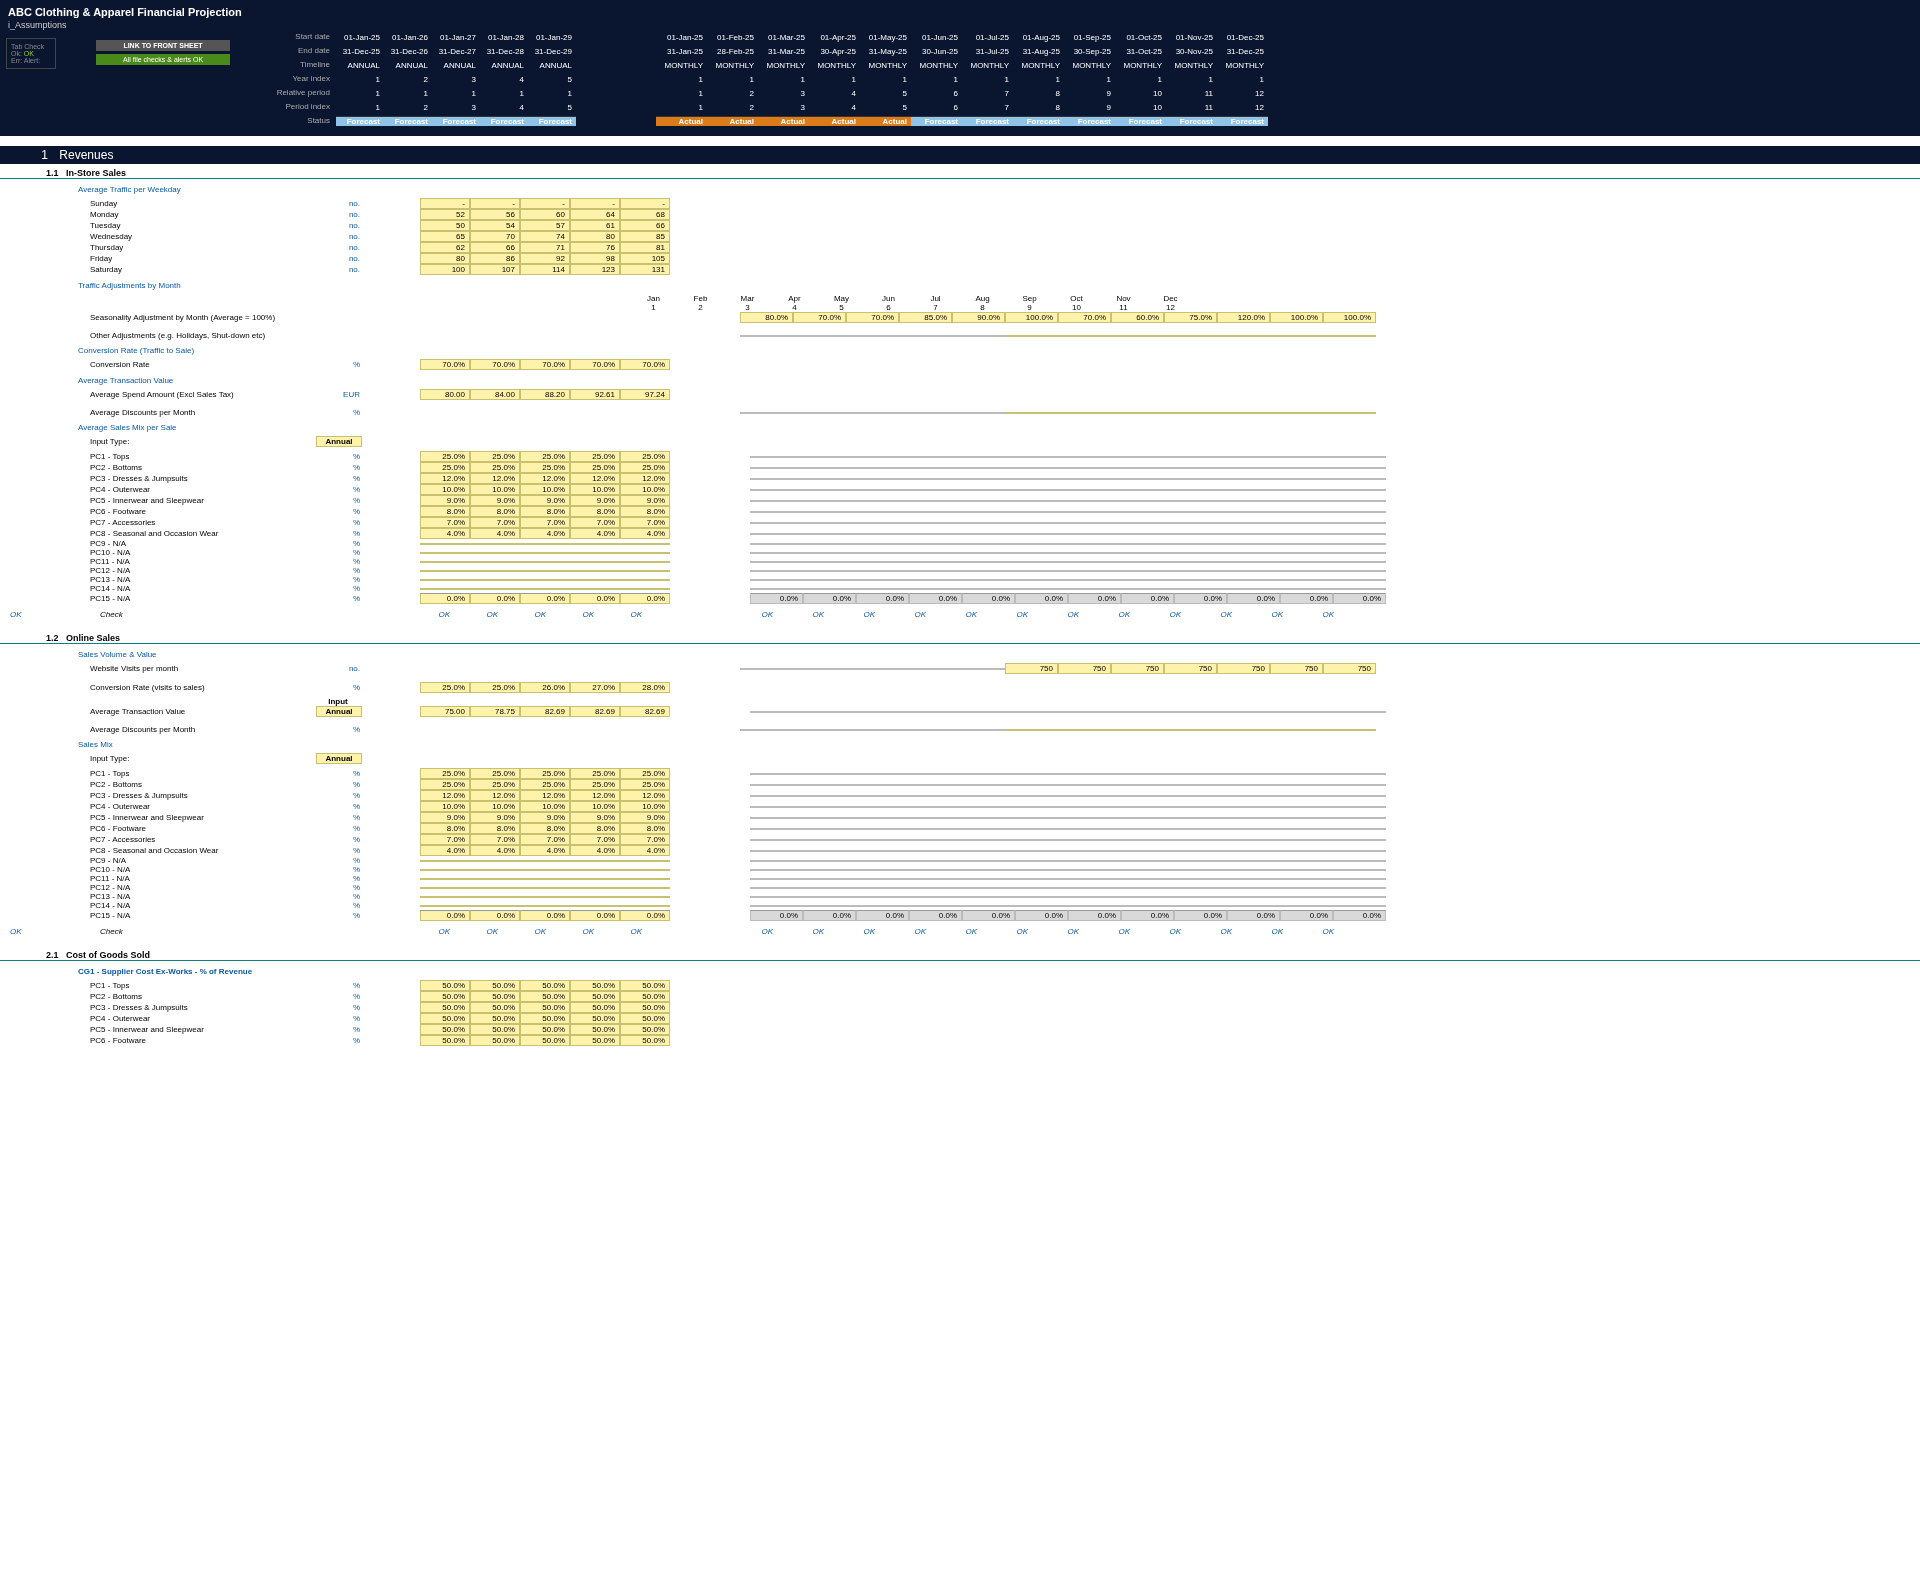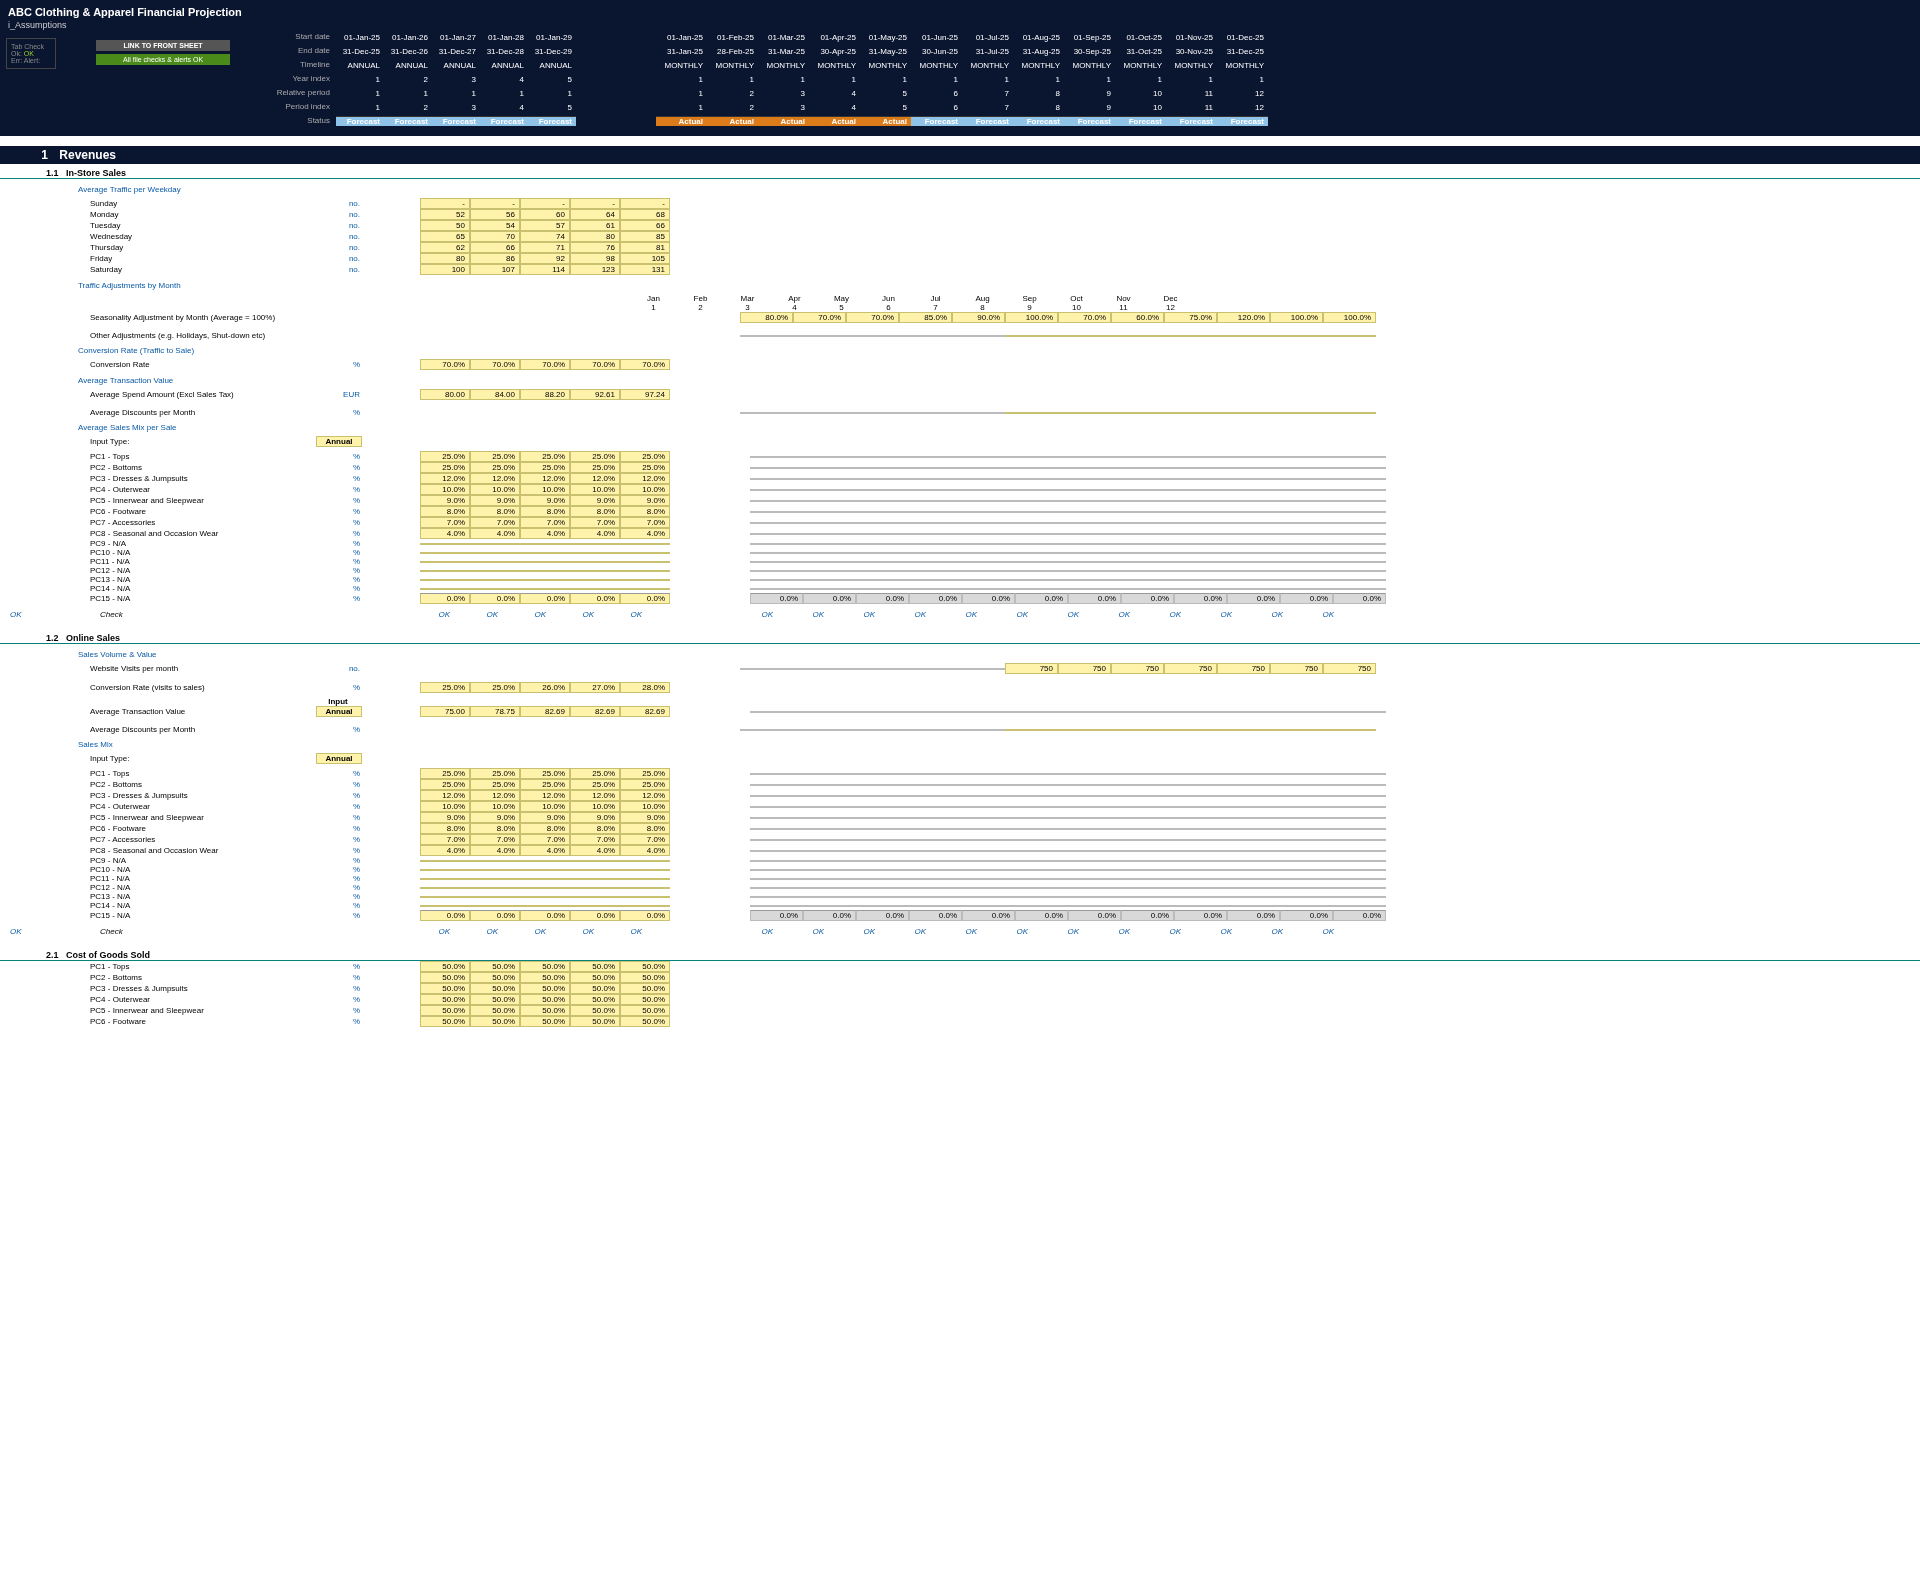--- a/index.html
+++ b/index.html
@@ -13,21 +13,21 @@
 .hdr-label{width:330px;text-align:right;padding-right:6px;color:#aaa;font-size:8px;line-height:14px}
 .annual-cols{display:flex}
 .annual-cols .hc,.monthly-cols .hc{width:44px;text-align:right;padding-right:4px;color:#fff;font-size:8px}
 .monthly-gap{width:80px}
 .monthly-cols{display:flex}
 .monthly-cols .hc{width:47px}
 .status-row .hc{border-top:1px solid #333}
 .status-forecast{background:#8fc3e8;color:#071331;font-weight:bold;text-align:center}
 .status-actual{background:#db7b1a;color:#071331;font-weight:bold;text-align:center}
 .main{padding:10px 0}
-.section-bar{background:#0a1530;color:#fff;font-weight:bold;padding:2px 28px;font-size:12px}
+.section-bar{background:#0a1530;color:#fff;font-weight:normal;padding:2px 28px;font-size:12px}
 .section-num{display:inline-block;width:20px;text-align:right;margin-right:8px}
 .sub-sec{font-weight:bold;padding:4px 0 0 46px;font-size:9px;border-bottom:1px solid #06817c}
 .group-title{color:#0a5aa6;font-weight:normal;padding:6px 6px 4px 78px}
 .row{display:flex;align-items:center;min-height:9px;line-height:9px}
 .row .lbl{width:246px;padding-left:90px}
 .row .unit{width:24px;color:#0a5aa6;font-weight:normal;text-align:right}
 .row .spacer{width:60px}
 .row .acol{width:44px;text-align:right;padding-right:4px}
 .row .mcol{width:47px;text-align:right;padding-right:4px}
 .yellow{background:#fff2aa;border:1px solid #c9c070}
@@ -1316,20 +1316,21 @@
         <div class="mcol check-ok">OK</div>
         <div class="mcol check-ok">OK</div>
       </div>
     </div>
 
   <div style="height:10px"></div>
   <div class="sub-sec">
     <span>2.1</span>&nbsp;&nbsp;
     <span>Cost of Goods Sold</span>
   </div>
+  <div class="cg-title">CG1 - Supplier Cost Ex-Works - % of Revenue</div>
   <div id="cg1-rows">
       <div class="row">
         <div class="lbl">PC1 - Tops</div>
         <div class="unit">%</div>
         <div class="spacer"></div>
         <div class="acol yellow">50.0%</div>
         <div class="acol yellow">50.0%</div>
         <div class="acol yellow">50.0%</div>
         <div class="acol yellow">50.0%</div>
         <div class="acol yellow">50.0%</div>

